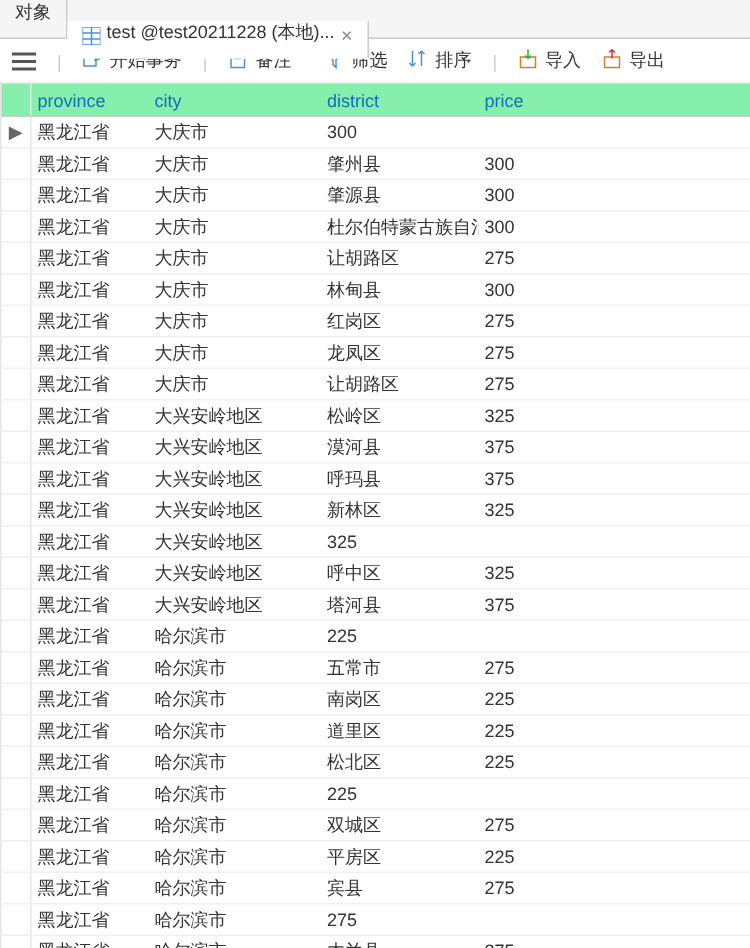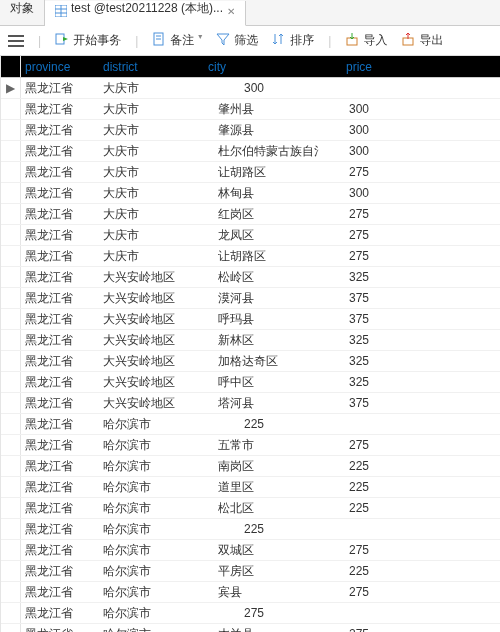--- a/index.html
+++ b/index.html
@@ -1,34 +1,34 @@
 <!DOCTYPE html>
 <html><head>
 <meta charset="utf-8">
 <style>
 * { box-sizing: border-box; margin: 0; padding: 0; }
 body { font-family: "Microsoft YaHei", Arial, sans-serif; font-size: 12px; color: #333; background: #fff; width: 500px; }
 .tabs { display: flex; border-bottom: 1px solid #ccc; height: 26px; background: #f5f5f5; }
 .tab { padding: 8px 10px; border-right: 1px solid #ccc; display: flex; align-items: flex-end; gap: 4px; cursor: pointer; }
-.tab.active { background: #fff; border-bottom: 1px solid #fff; position: relative; top: 1px; }
+.tab.active { background: #fff; border-bottom: 1px solid #fff; position: relative; top: 14px; }
 .tab-close { color: #888; font-size: 10px; }
 .tbl-icon { display: inline-block; width: 12px; height: 12px; }
 .toolbar { display: flex; align-items: center; height: 30px; padding: 0 8px; gap: 14px; border-bottom: 1px solid #ddd; }
 .tb-btn { display: flex; align-items: flex-start; gap: 4px; cursor: pointer; color: #333; }
 .hamburger { width: 16px; height: 12px; display: flex; flex-direction: column; justify-content: space-between; }
 .hamburger span { height: 2px; background: #555; display: block; }
 .sep { color: #ccc; }
 .icon { width: 14px; height: 14px; display: inline-flex; align-items: center; justify-content: center; }
 .grid { border-left: 1px solid #e5e5e5; }
-.header-row { display: flex; background: #000000; border-bottom: 1px solid #ccc; height: 22px; align-items: center; }
+.header-row { display: flex; background: #86efac; border-bottom: 1px solid #ccc; height: 22px; align-items: center; }
 .col-gutter { width: 20px; border-right: 1px solid #e5e5e5; height: 100%; }
 .col-prov { width: 78px; }
 .col-city { width: 115px; }
 .col-dist { width: 105px; }
-.col-price { width: 80px; text-align: center; padding-right: 8px; }
+.col-price { width: 80px; text-align: left; padding-right: 8px; }
 .header-cell { padding: 0 4px; color: #106ebe; cursor: pointer; }
 .row { display: flex; height: 21px; align-items: center; border-bottom: 1px solid #f0f0f0; }
 .cell { padding: 0 4px; overflow: hidden; white-space: nowrap; }
 .gutter { width: 20px; border-right: 1px solid #e5e5e5; height: 100%; display: flex; align-items: center; justify-content: center; color: #666; }
 </style>
 </head>
 <body>
 
 <div class="tabs">
   <div class="tab">
@@ -112,22 +112,22 @@
         </svg>
       </span>
     <span>导出</span>
   </div>
 </div>
 
 <div class="grid">
   <div class="header-row">
     <div class="col-gutter"></div>
     <div class="header-cell col-prov">province</div>
+    <div class="header-cell col-city">city</div>
     <div class="header-cell col-dist">district</div>
-    <div class="header-cell col-city">city</div>
     <div class="header-cell col-price">price</div>
   </div>
   <div id="rows">
       <div class="row">
         <div class="gutter">▶</div>
         <div class="cell col-prov">黑龙江省</div>
         <div class="cell col-city">大庆市</div>
         <div class="cell col-price">300</div>
       </div>
       <div class="row">
@@ -211,21 +211,20 @@
         <div class="gutter"></div>
         <div class="cell col-prov">黑龙江省</div>
         <div class="cell col-city">大兴安岭地区</div>
         <div class="cell col-dist">新林区</div>
         <div class="cell col-price">325</div>
       </div>
       <div class="row">
         <div class="gutter"></div>
         <div class="cell col-prov">黑龙江省</div>
         <div class="cell col-city">大兴安岭地区</div>
-        <div class="cell col-dist">加格达奇区</div>
         <div class="cell col-price">325</div>
       </div>
       <div class="row">
         <div class="gutter"></div>
         <div class="cell col-prov">黑龙江省</div>
         <div class="cell col-city">大兴安岭地区</div>
         <div class="cell col-dist">呼中区</div>
         <div class="cell col-price">325</div>
       </div>
       <div class="row">

